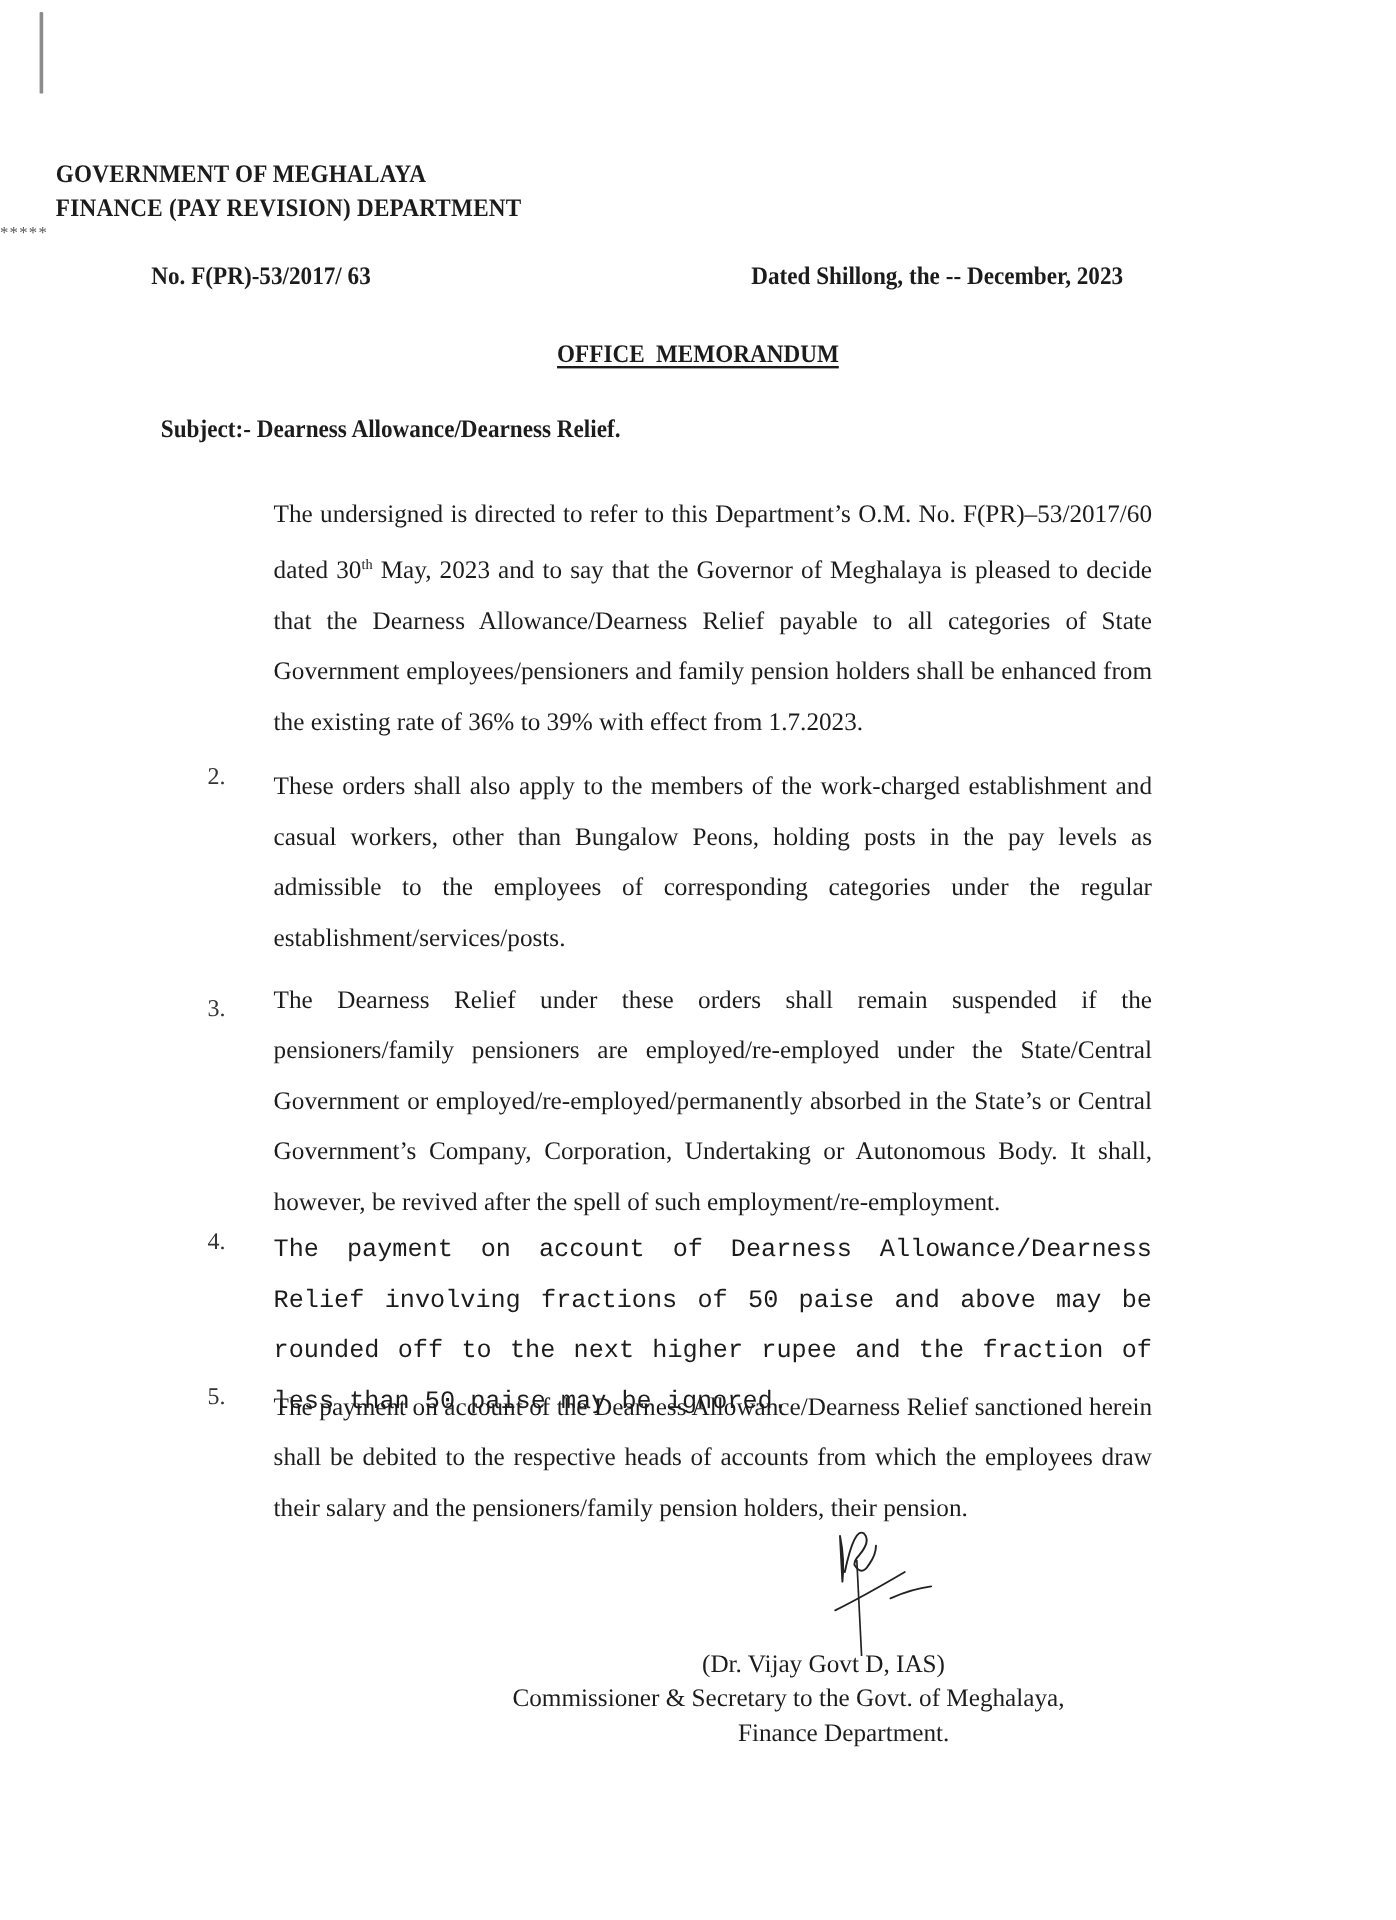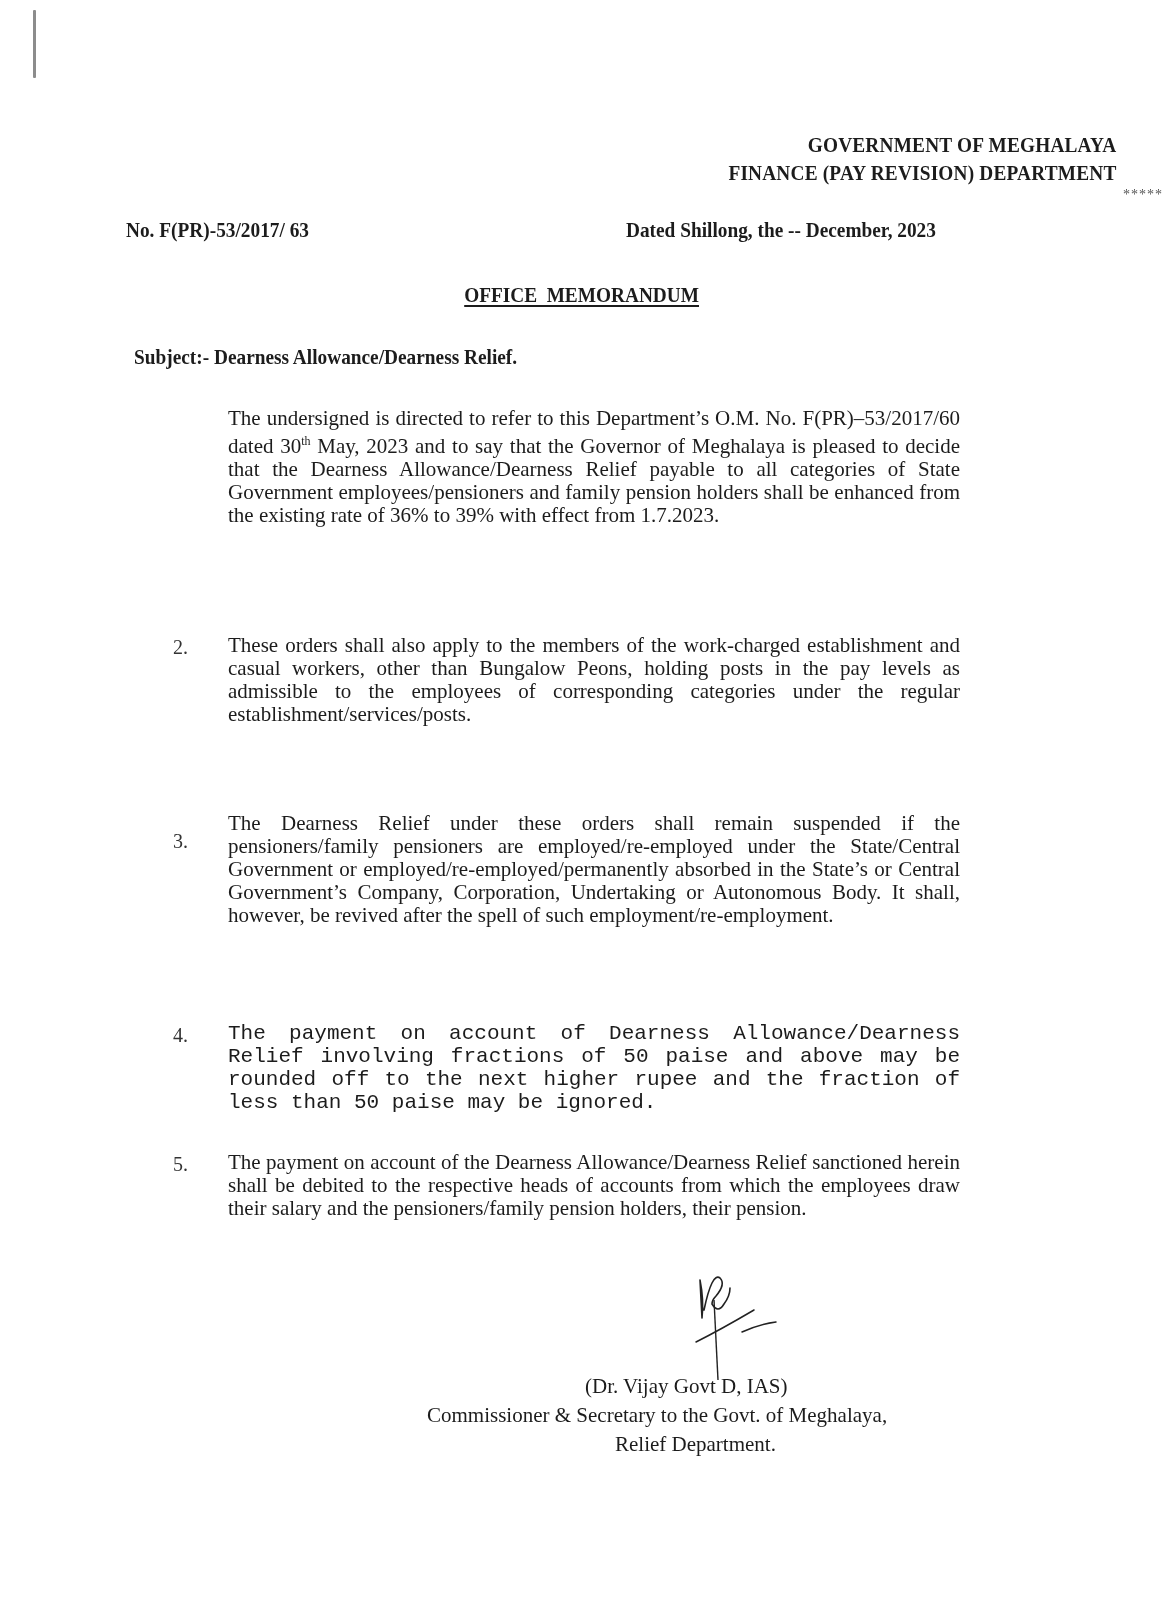--- a/index.html
+++ b/index.html
@@ -1,30 +1,30 @@
 <!DOCTYPE html>
 <html><head>
   <meta charset="utf-8">
   <style>
     html, body { margin: 0; padding: 0; }
     body {
       width: 1163px; height: 1600px; background: #ffffff; position: relative; overflow: hidden;
       font-family: "Liberation Serif", "DejaVu Serif", serif; color: #1c1c1c;
     }
     .scan-mark { position: absolute; left: 33px; top: 10px; width: 3px; height: 68px; background: #8c8c8c; border-radius: 1px; }
-    .header { position: absolute; top: 131px; left: 0; width: 1163px; text-align: right; }
+    .header { position: absolute; top: 131px; left: 0; width: 1163px; text-align: left; }
     .header .line { font-family: "Liberation Sans Narrow", "Liberation Serif", serif; font-weight: bold; font-size: 21px; letter-spacing: 0.2px; line-height: 28px; transform: scaleX(0.92); }
     .header .stars { font-size: 14px; color: #555; line-height: 16px; letter-spacing: 1px; }
     .ref-row { position: absolute; top: 218px; left: 126px; width: 810px; font-weight: bold; font-size: 21px; }
     .ref-no { position: absolute; left: 0; top: 0; transform: scaleX(0.92); transform-origin: left; }
     .ref-date { position: absolute; right: 0; top: 0; transform: scaleX(0.92); transform-origin: right; white-space: nowrap; }
     .om-title { position: absolute; top: 283px; left: 0; width: 1163px; text-align: center; font-weight: bold; font-size: 21px; }
     .om-title span { display: inline-block; text-decoration: underline; text-underline-offset: 3px; text-decoration-thickness: 2px; word-spacing: 5px; transform: scaleX(0.92); }
     .subject { position: absolute; top: 345px; left: 134px; font-weight: bold; font-size: 21px; transform: scaleX(0.92); transform-origin: left; white-space: nowrap; }
-    .para { position: absolute; font-size: 21px; line-height: 23px; text-align: justify; text-align-last: left; }
+    .para { position: absolute; font-size: 21px; line-height: 42px; text-align: justify; text-align-last: left; }
     .para-num { position: absolute; font-size: 20px; color: #333; }
     .p1 { top: 407px; left: 228px; width: 732px; }
     .p2 { top: 634px; left: 228px; width: 732px; }
     .p3 { top: 812px; left: 228px; width: 732px; }
     .p4 { top: 1022px; left: 228px; width: 732px; font-family: Liberation Mono, monospace; }
     .p5 { top: 1151px; left: 228px; width: 732px; font-family: Liberation Serif, serif; }
     .n2 { top: 636px; left: 173px; }
     .n3 { top: 830px; left: 173px; }
     .n4 { top: 1024px; left: 173px; }
     .n5 { top: 1153px; left: 173px; }
@@ -74,14 +74,14 @@
 <svg class="signature" viewBox="0 0 120 110">
   <path d="M12 48 L10 10 M10 10 Q 14 30 12 48 M14 40 Q 22 2 30 8 Q 36 14 26 26 Q 22 30 22 34 Q 28 44 34 34 Q 40 26 40 18" fill="none" stroke="#222" stroke-width="1.6" stroke-linecap="round"></path>
   <path d="M24 30 L 28 110" fill="none" stroke="#222" stroke-width="1.4"></path>
   <path d="M6 72 Q 30 60 64 40" fill="none" stroke="#222" stroke-width="1.5" stroke-linecap="round"></path>
   <path d="M52 62 Q 70 54 86 52" fill="none" stroke="#222" stroke-width="1.5" stroke-linecap="round"></path>
 </svg>
 
 <div class="sign-block">
   <div class="sign-name">(Dr. Vijay Govt D, IAS)</div>
   <div class="sign-title">Commissioner &amp; Secretary to the Govt. of Meghalaya,</div>
-  <div class="sign-dept">Relief Department.</div>
+  <div class="sign-dept">Finance Department.</div>
 </div>
 
 </body></html>

